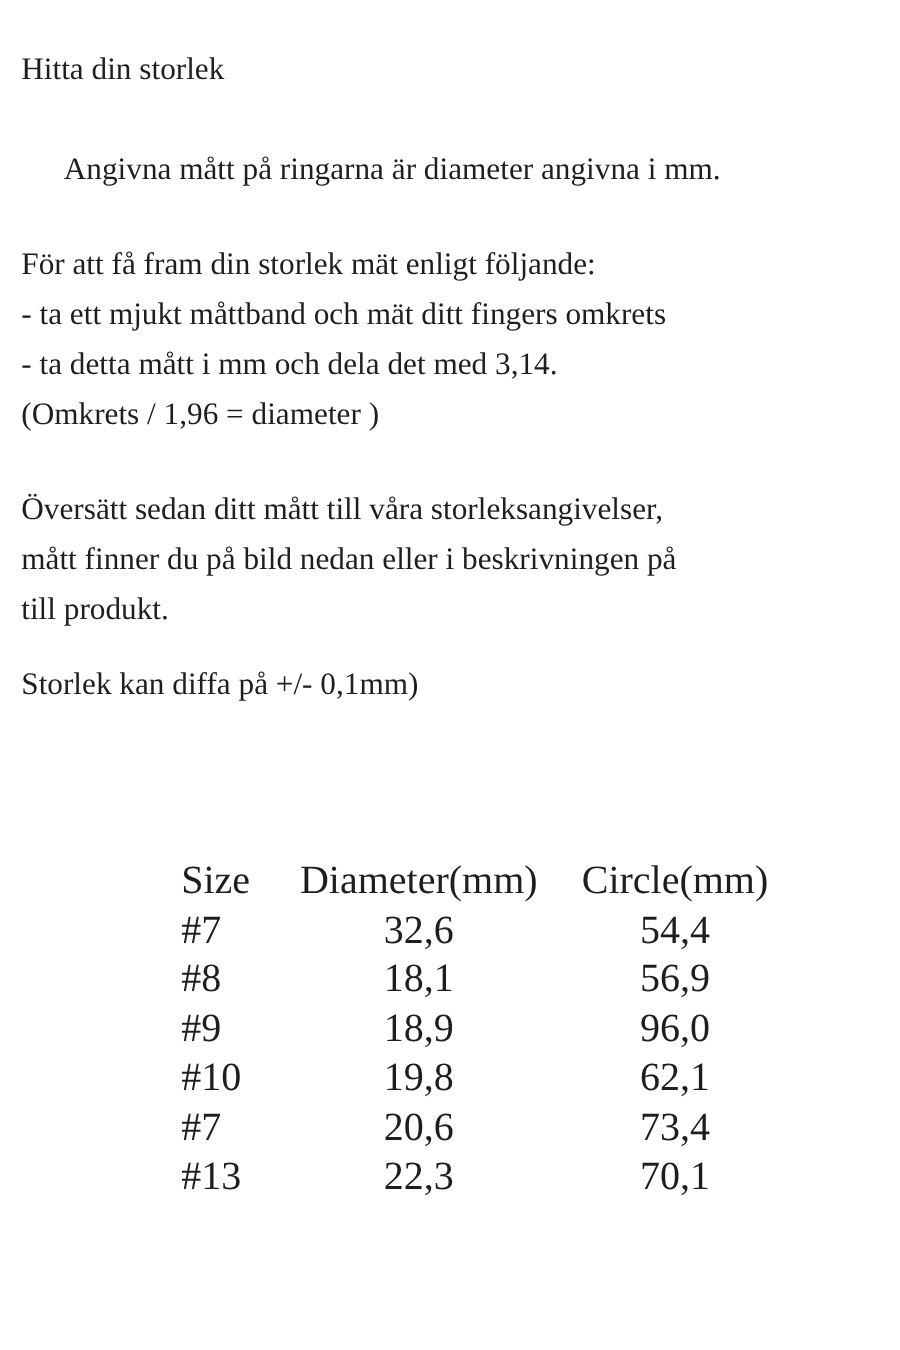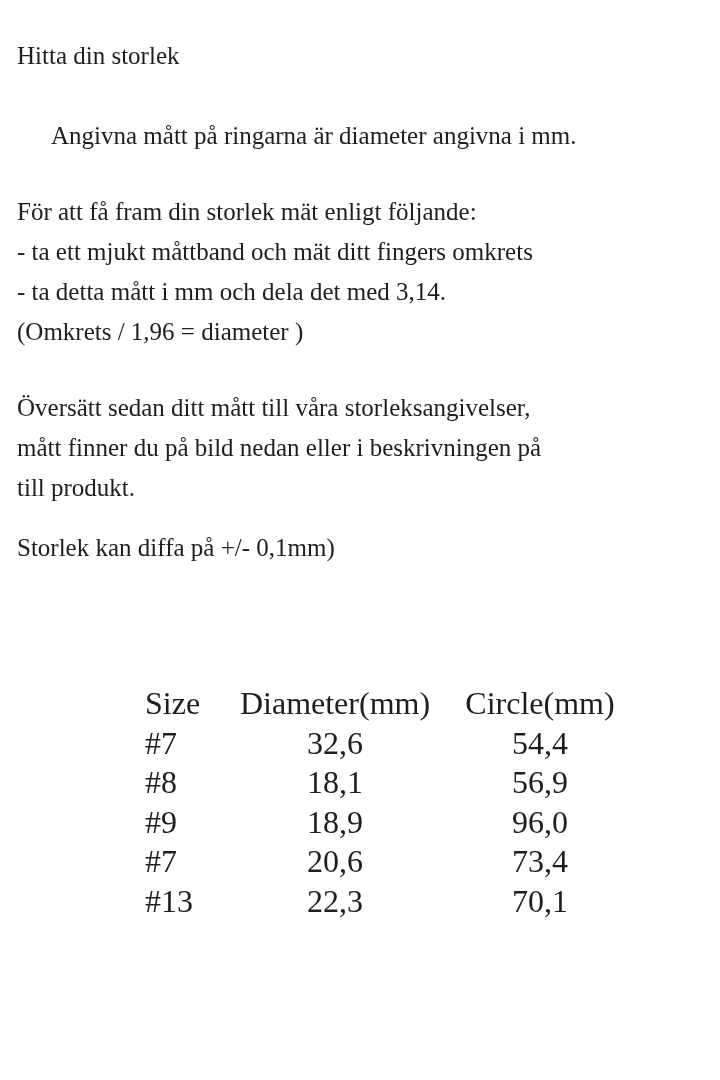--- a/index.html
+++ b/index.html
@@ -104,20 +104,25 @@
         <td class="size-cell">#8</td>
         <td class="diameter-cell">18,1</td>
         <td class="circle-cell">56,9</td>
       </tr>
       <tr>
         <td class="size-cell">#9</td>
         <td class="diameter-cell">18,9</td>
         <td class="circle-cell">96,0</td>
       </tr>
       <tr>
+        <td class="size-cell">#10</td>
+        <td class="diameter-cell">19,8</td>
+        <td class="circle-cell">62,1</td>
+      </tr>
+      <tr>
         <td class="size-cell">#7</td>
         <td class="diameter-cell">20,6</td>
         <td class="circle-cell">73,4</td>
       </tr>
       <tr>
         <td class="size-cell">#13</td>
         <td class="diameter-cell">22,3</td>
         <td class="circle-cell">70,1</td>
       </tr>
     </tbody>

